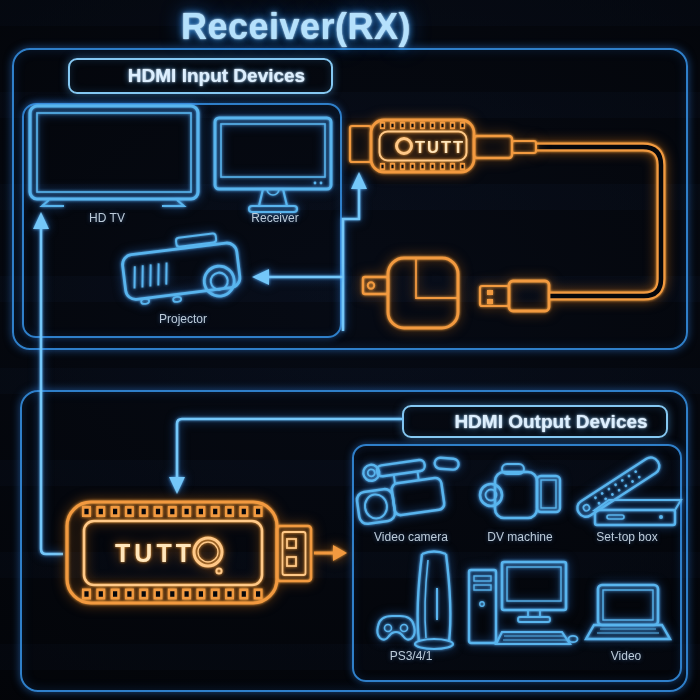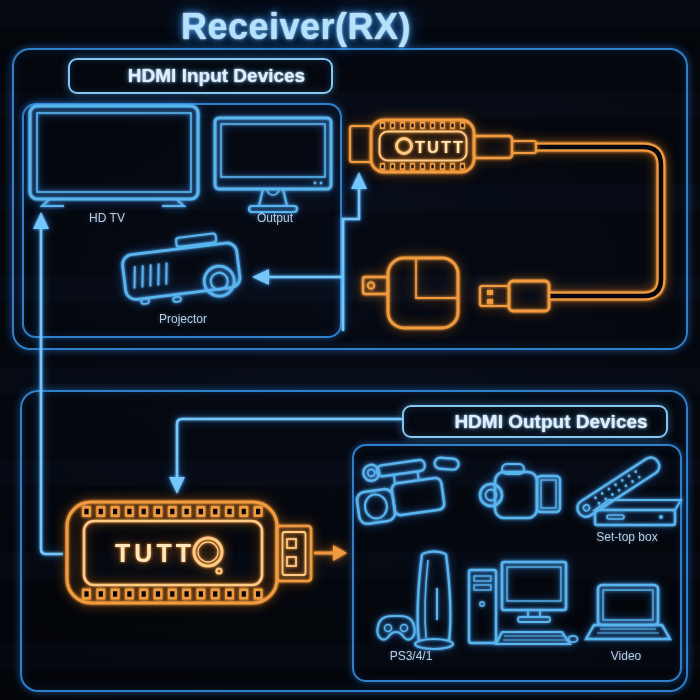--- a/index.html
+++ b/index.html
@@ -85,21 +85,21 @@
     <svg class="neonb" width="125" height="101">
       <rect class="b" x="3" y="5" width="116" height="71" rx="4" stroke-width="3"></rect>
       <rect class="b" x="9" y="11" width="104" height="53" stroke-width="1.6"></rect>
       <circle class="bf" cx="103" cy="70" r="1.4"></circle>
         <circle class="bf" cx="109" cy="70" r="1.4"></circle>
       <path class="b" d="M51,76 h20 l4,17 h-28 z" stroke-width="2.2"></path>
       <path class="b" d="M55,76 a6,6 0 0 0 12,0" stroke-width="1.6"></path>
       <rect class="b" x="37" y="93" width="48" height="6" rx="3" stroke-width="2.2"></rect>
     </svg>
   </div>
-  <div class="dev-label z2" style="left:275px;top:211px">Output</div>
+  <div class="dev-label z2" style="left:275px;top:211px">Receiver</div>
 
   <div class="icon z2" style="left:112px;top:228px">
     <svg class="neonb" width="150" height="85">
       <g transform="rotate(-7 75 45)">
         <rect class="b" x="12" y="20" width="115" height="45" rx="10" stroke-width="2.8"></rect>
         <circle class="b" cx="106" cy="57" r="15" stroke-width="2.8"></circle>
         <circle class="b" cx="106" cy="57" r="8.5" stroke-width="2"></circle>
         <path class="b" d="M24,32 l-3,22 M32,32 l-3,22 M40,32 l-3,22 M48,32 l-3,22 M56,32 l-3,22" stroke-width="2"></path>
         <rect class="b" x="68" y="9" width="40" height="9" rx="3" stroke-width="2"></rect>
         <ellipse class="b" cx="30" cy="68" rx="4" ry="2.5" stroke-width="1.8"></ellipse>
@@ -120,31 +120,33 @@
         <ellipse class="b" cx="24" cy="54" rx="11" ry="12" stroke-width="2"></ellipse>
         <rect class="b" x="42" y="34" width="50" height="32" rx="6" stroke-width="2.6"></rect>
         <rect class="b" x="30" y="14" width="48" height="11" rx="5" stroke-width="2.4"></rect>
         <circle class="b" cx="24" cy="20" r="8" stroke-width="2.4"></circle>
         <circle class="b" cx="24" cy="20" r="3.5" stroke-width="1.8"></circle>
         <path class="b" d="M46,25 v9 M70,25 v9" stroke-width="2"></path>
         <rect class="b" x="88" y="16" width="24" height="11" rx="5.5" stroke-width="2.4" transform="rotate(12 100 21)"></rect>
       </g>
     </svg>
   </div>
+  <div class="dev-label z2" style="left:411px;top:530px">Video camera</div>
 
   <div class="icon z2" style="left:478px;top:458px">
     <svg class="neonb" width="88" height="72">
       <circle class="b" cx="13" cy="37" r="11" stroke-width="2.6"></circle>
       <circle class="b" cx="13" cy="37" r="5.5" stroke-width="1.8"></circle>
       <rect class="b" x="17" y="14" width="42" height="46" rx="9" stroke-width="2.6"></rect>
       <rect class="b" x="24" y="6" width="22" height="10" rx="5" stroke-width="2"></rect>
       <rect class="b" x="59" y="18" width="23" height="36" rx="4" stroke-width="2.4"></rect>
       <rect class="b" x="63" y="22" width="15" height="28" stroke-width="1.4"></rect>
     </svg>
   </div>
+  <div class="dev-label z2" style="left:520px;top:530px">DV machine</div>
 
   <div class="icon z2" style="left:575px;top:455px">
     <svg class="neonb" width="110" height="75">
       <polygon class="b" points="34,45 106,45 100,55 20,55" stroke-width="2"></polygon>
       <rect class="b" x="20" y="55" width="80" height="15" rx="2" stroke-width="2.4"></rect>
       <rect class="b" x="32" y="60" width="17" height="4" rx="2" stroke-width="1.6"></rect>
       <circle class="bf" cx="86" cy="62" r="2"></circle>
       <g transform="translate(8,64) rotate(-33)">
         <rect class="b" x="0" y="-16" width="94" height="17" rx="8" stroke-width="2.4"></rect>
         <circle class="b" cx="9" cy="-7.5" r="3" stroke-width="1.6"></circle>

